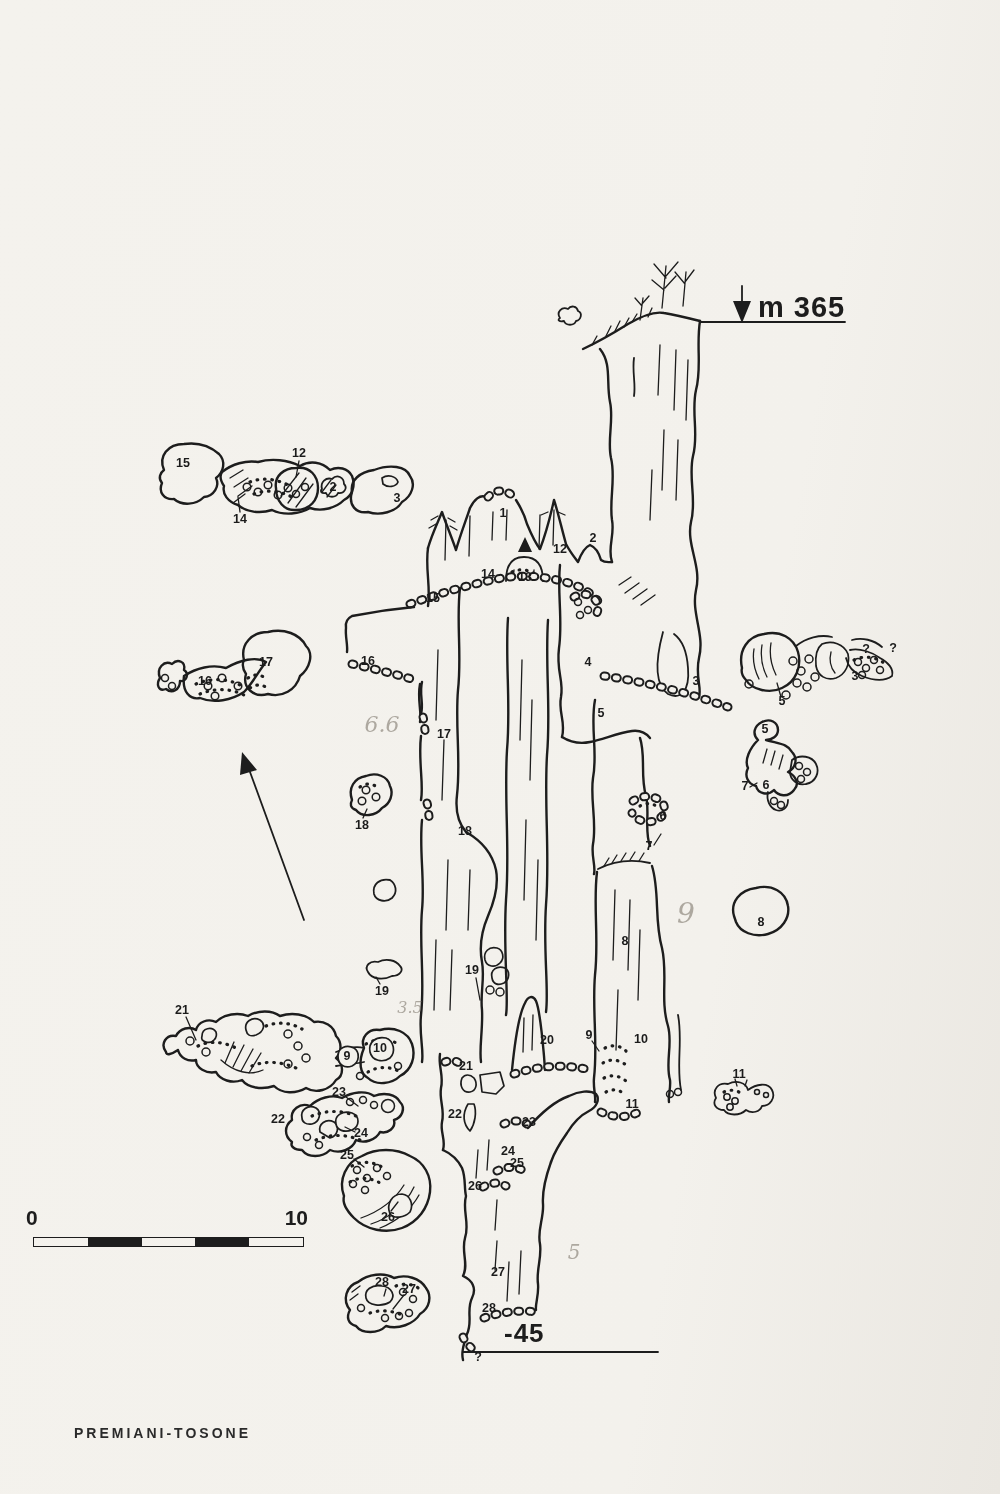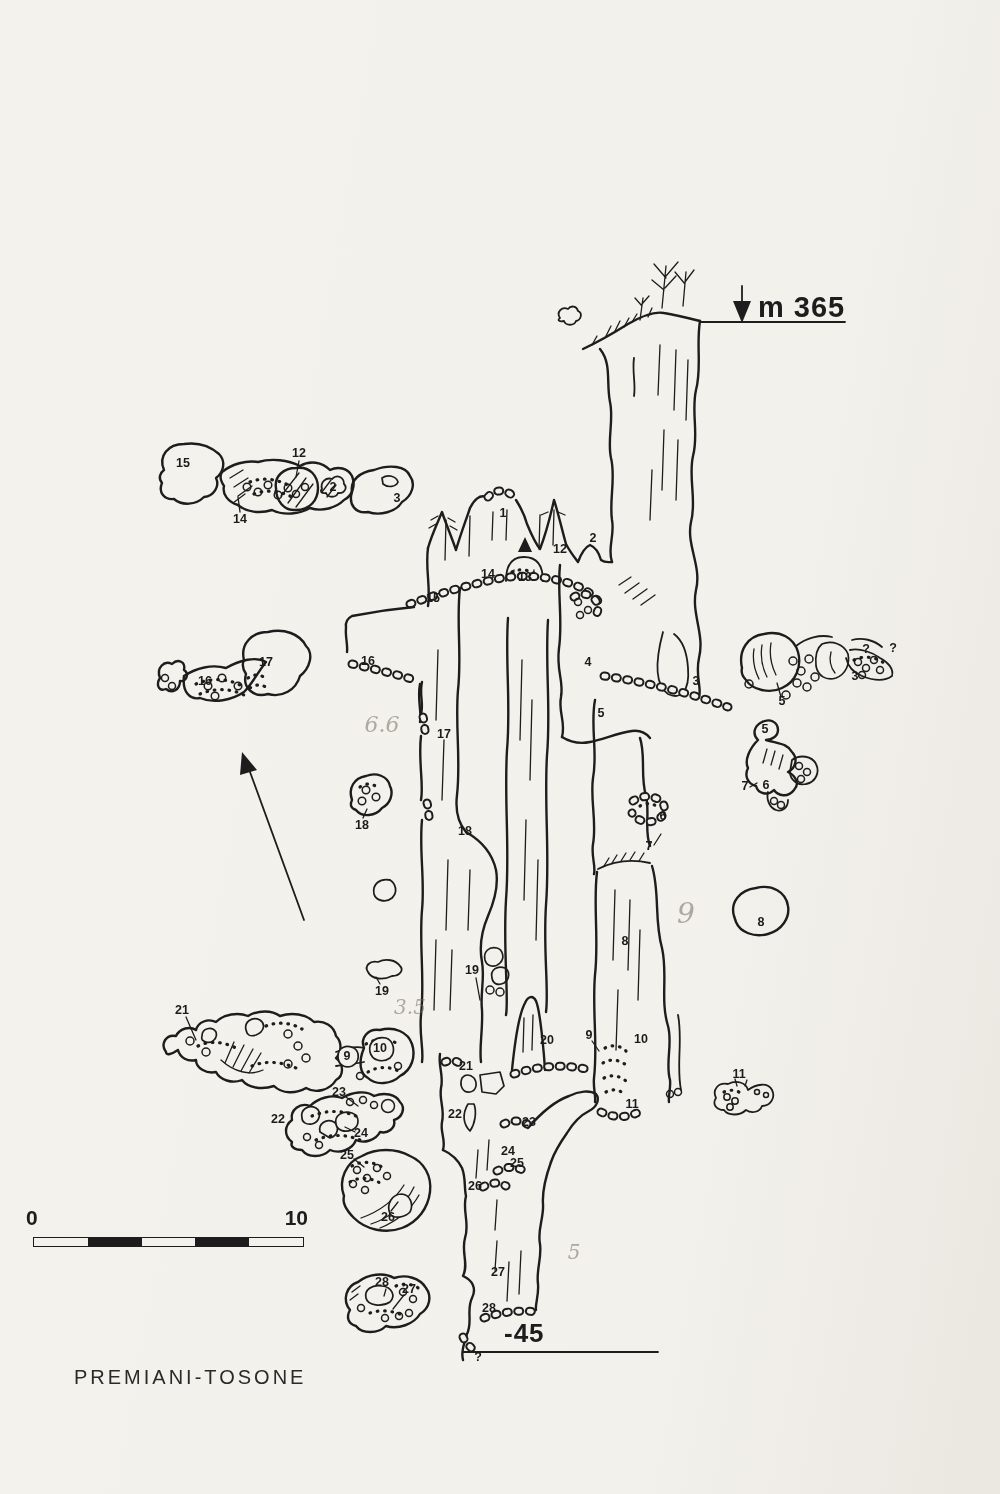--- a/index.html
+++ b/index.html
@@ -12,21 +12,21 @@
   .t{fill:none;stroke:#1d1d1d;stroke-width:1.3;stroke-linecap:round}
   .w{fill:#f3f1ec;stroke:#1d1d1d;stroke-width:1.7;stroke-linejoin:round}
   .bo{fill:none;stroke:#1d1d1d;stroke-width:9;stroke-linecap:round;stroke-dasharray:2 9.5}
   .bi{fill:none;stroke:#f3f1ec;stroke-width:5;stroke-linecap:round;stroke-dasharray:2 9.5}
   .dots{fill:none;stroke:#1d1d1d;stroke-width:3.2;stroke-linecap:round;stroke-dasharray:.6 6.8}
   .rg{fill:none;stroke:#1d1d1d;stroke-width:1.5}
   .dk{fill:#1d1d1d;stroke:none}
   .title{position:absolute;top:40px;right:52px;font-size:47px;font-weight:700;letter-spacing:2px;color:#262626;}
   .m365{position:absolute;left:758px;top:291px;font-size:29px;font-weight:700;letter-spacing:1px;}
   .d38{position:absolute;left:504px;top:1318px;font-size:26px;font-weight:700;letter-spacing:1px;}
-  .authors{position:absolute;left:74px;top:1366px;font-size:20px;font-weight:400;letter-spacing:3px;color:#2a2a2a;}
+  .authors{position:absolute;left:74px;top:1425px;font-size:14px;font-weight:700;letter-spacing:3px;color:#2a2a2a;}
   .lbl{position:absolute;transform:translate(-50%,-50%);font-size:12.5px;font-weight:700;line-height:1;white-space:nowrap;color:#1b1b1b;}
   .pencil{position:absolute;transform:translate(-50%,-50%);font-family:"DejaVu Serif",serif;font-style:italic;
           color:rgba(115,108,96,.55);white-space:nowrap;}
   .scalebar{position:absolute;left:26px;top:1206px;width:282px;height:48px;}
   .scalebar .s0{position:absolute;left:0;top:0;font-size:21px;font-weight:700;}
   .scalebar .s10{position:absolute;right:0;top:0;font-size:21px;font-weight:700;}
   .scalebar .bar{position:absolute;left:7px;right:4px;top:31px;height:8px;border:1.6px solid #1d1d1d;display:flex;}
   .scalebar .bar div{flex:1;}
   .scalebar .bar div:nth-child(2),.scalebar .bar div:nth-child(4){background:#1d1d1d;}
 </style>
@@ -425,18 +425,18 @@
       <span class="lbl" style="left: 380px; top: 1048px;">10</span>
       <span class="lbl" style="left: 339px; top: 1092px;">23</span>
       <span class="lbl" style="left: 278px; top: 1119px;">22</span>
       <span class="lbl" style="left: 361px; top: 1133px;">24</span>
       <span class="lbl" style="left: 347px; top: 1155px;">25</span>
       <span class="lbl" style="left: 388px; top: 1217px;">26</span>
       <span class="lbl" style="left: 739px; top: 1074px;">11</span>
       <span class="lbl" style="left: 382px; top: 1282px;">28</span>
       <span class="lbl" style="left: 409px; top: 1289px;">27</span>
       <span class="pencil" style="left: 382px; top: 724px; font-size: 22px;">6.6</span>
-      <span class="pencil" style="left: 410px; top: 1007px; font-size: 20px;">3.5</span>
+      <span class="pencil" style="left: 410px; top: 1007px; font-size: 16px;">3.5</span>
       <span class="pencil" style="left: 686px; top: 913px; font-size: 28px;">9</span>
       <span class="pencil" style="left: 574px; top: 1252px; font-size: 20px;">5</span>
     </div>
 
 </div>
 
 </body></html>

